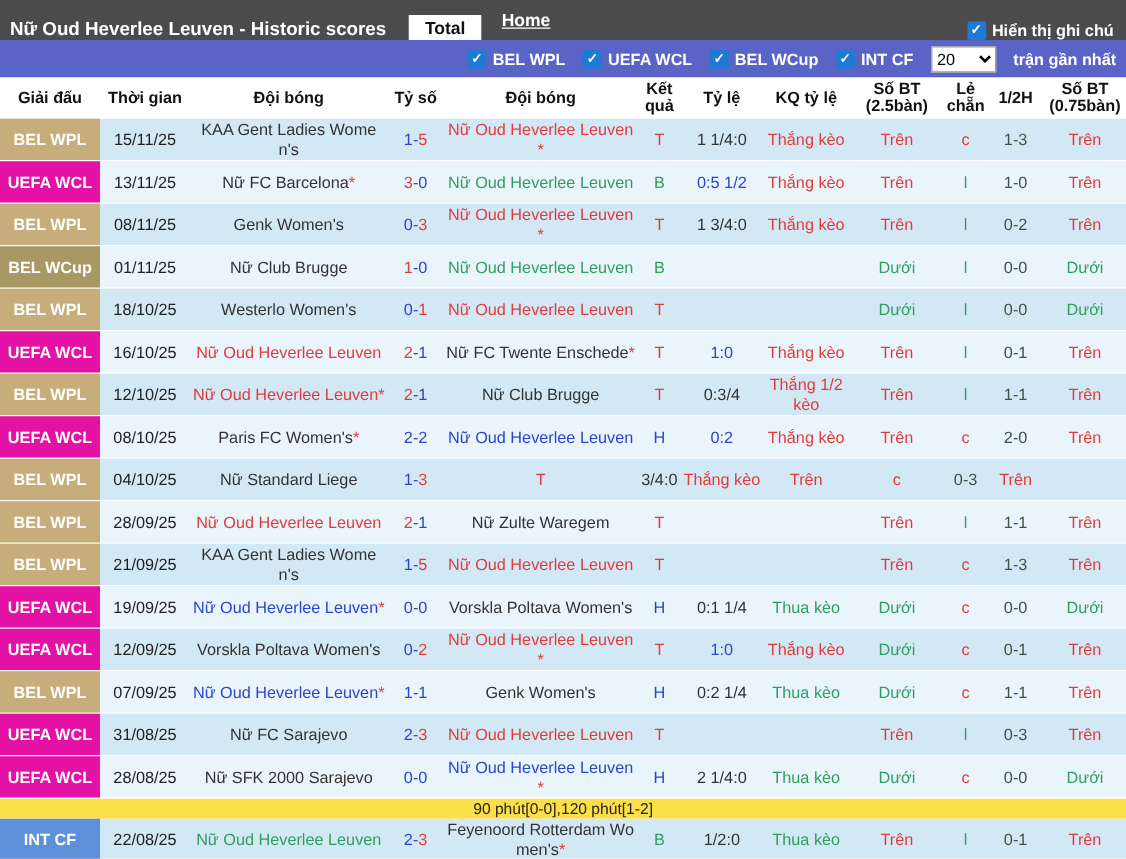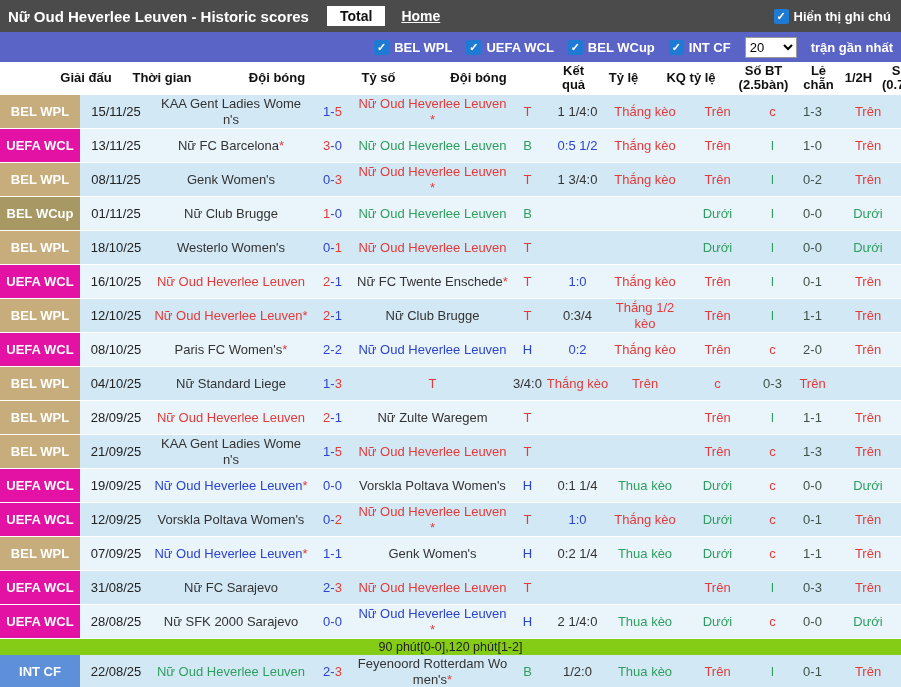--- a/index.html
+++ b/index.html
@@ -1,51 +1,51 @@
 <!DOCTYPE html>
 <html><head>
 <meta charset="utf-8">
 <style>
   * { margin:0; padding:0; box-sizing:border-box; }
   html,body { width:901px; height:687px; overflow:hidden;
     font-family:"Liberation Sans", sans-serif; background:#fff; }
 
   
-  .topbar { height:32px; background:#4b4b4b; display:flex; align-items:center; }
+  .topbar { height:32px; background:#4b4b4b; display:flex; align-items:flex-end; }
   .topbar-title { color:#fff; font-weight:bold; font-size:15px; padding-left:8px; white-space:nowrap; }
   .tab { height:20px; display:flex; align-items:center; padding:0 13px; font-size:14px; font-weight:bold; }
   .tab.active { background:#fff; color:#111; margin-left:18px; }
   .tab.plain { color:#fff; text-decoration:underline; padding:16px 6px; margin-left:10px; }
   .topbar-spacer { flex:1; }
   .note-toggle { display:flex; align-items:center; gap:5px; padding-right:10px; color:#fff; font-weight:bold; font-size:13px; cursor:pointer; }
 
   
   .filterbar { height:30px; background:#5a63c6; display:flex; align-items:center;
     justify-content:flex-end; gap:14px; padding-right:8px; }
   .filter-item { display:flex; align-items:center; gap:5px; color:#fff; font-weight:bold; font-size:13px; cursor:pointer; }
   .cb { width:15px; height:15px; background:#1f7ad4; border-radius:2px; color:#fff;
     font-size:11px; font-weight:bold; display:flex; align-items:center; justify-content:center; line-height:1; }
   select.recent { height:21px; font-size:13px; width:52px; background:#fff; border:1px solid #999; }
   .recent-label { color:#fff; font-weight:bold; font-size:13px; }
 
   
   .grid-cols { display:grid; grid-template-columns:80px 72px 158px 45px 155px 35px 65px 70px 75px 35px 45px 1fr; align-items:center; }
-  .thead { height:33px; background:#fff; border-bottom:1px solid #fff;margin-left:46px; }
+  .thead { height:33px; background:#fff; border-bottom:1px solid #fff; }
   .thead .hcell { text-align:center; font-size:13px; font-weight:bold; color:#111; line-height:1.1; padding:0 1px; }
 
   .tbody { }
   .trow { min-height:34px; border-bottom:1px solid #fff; cursor:pointer; }
   .trow.odd  { background:#d3e8f5; }
   .trow.even { background:#eaf4fb; }
   .cell { text-align:center; font-size:13px; line-height:1.2; padding:0 1px; }
   .league { height:100%; display:flex; align-items:center; justify-content:center;
     color:#fff; font-weight:bold; font-size:13px; }
   .date { color:#222; }
   .team { word-break:break-all; color:#222; }
-  .note-row { grid-column:1 / -1; background:#84cc16; height:16px; display:flex;
+  .note-row { grid-column:1 / -1; background:#fde047; height:16px; display:flex;
     align-items:center; justify-content:center; font-size:12.5px; color:#222; }
 
   .c-red   { color:#e13b3b; }
   .c-green { color:#2f9e5f; }
   .c-blue  { color:#2b44cd; }
   .c-black { color:#333; }
   .c-dark  { color:#3f5247; }
 
   .card-badge { display:inline-flex; align-items:center; justify-content:center;
     width:11px; height:14px; background:#e8611c; color:#fff; font-size:10px; font-weight:bold;

